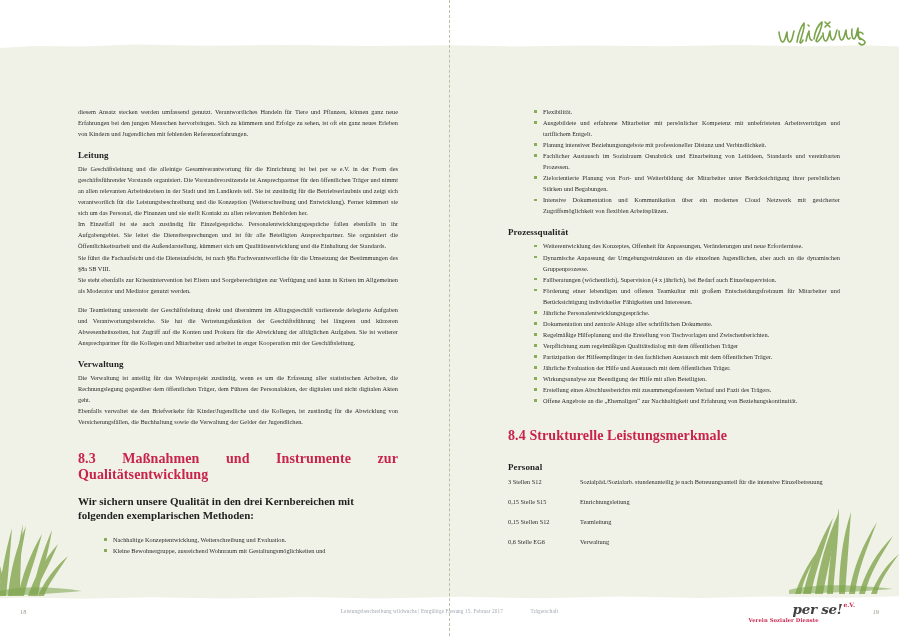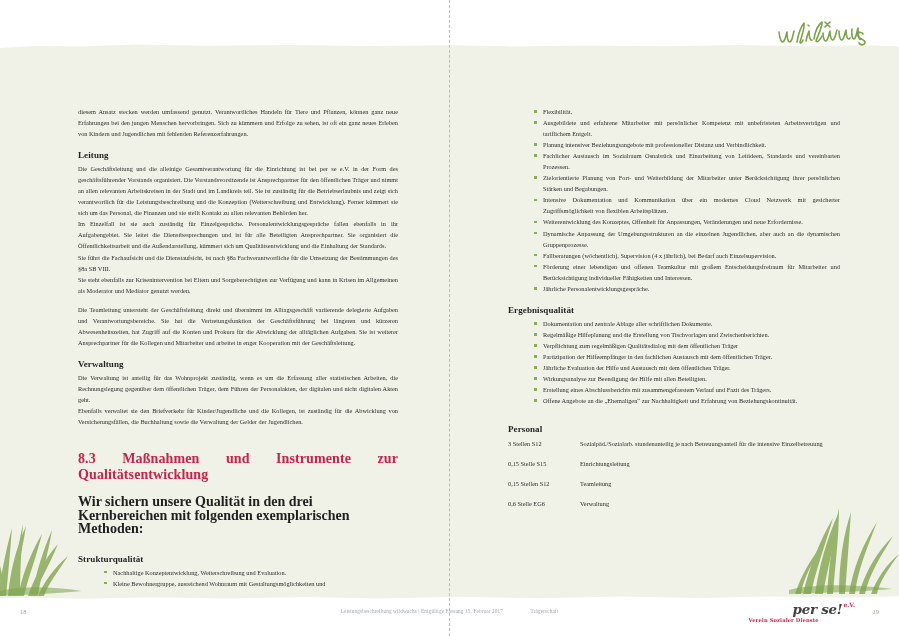--- a/index.html
+++ b/index.html
@@ -91,21 +91,21 @@
     color: #c9234b;
     font-size: 14px;
     font-weight: bold;
     line-height: 16px;
     margin: 24px 0 12px 0;
     letter-spacing: .1px;
   }
   h2.section.rt { margin: 22px 0 10px 0; }
 
   p.lead {
-    font-size: 14px;
+    font-size: 11px;
     font-weight: bold;
     line-height: 13.5px;
     margin: 0 0 12px 0;
     color: #1f1f1f;
     text-align: left;
   }
 
   ul.bul {
     list-style: none;
     margin: 0 0 0 26px;
@@ -269,60 +269,60 @@
     <p class="body gap">Die Teamleitung untersteht der Geschäftsleitung direkt und übernimmt im Alltagsgeschäft variierende delegierte Aufgaben und Verantwortungsbereiche. Sie hat die Vertretungsfunktion der Geschäftsführung bei längeren und kürzeren Abwesenheitszeiten, hat Zugriff auf die Konten und Prokura für die Abwicklung der alltäglichen Aufgaben. Sie ist weiterer Ansprechpartner für die Kollegen und Mitarbeiter und arbeitet in enger Kooperation mit der Geschäftsleitung.</p>
 
     <h3 class="sub">Verwaltung</h3>
     <p class="body">Die Verwaltung ist anteilig für das Wohnprojekt zuständig, wenn es um die Erfassung aller statistischen Arbeiten, die Rechnungslegung gegenüber dem öffentlichen Träger, dem Führen der Personalakten, der digitalen und nicht digitalen Akten geht.</p>
     <p class="body">Ebenfalls verwaltet sie den Briefverkehr für Kinder/Jugendliche und die Kollegen, ist zuständig für die Abwicklung von Versicherungsfällen, die Buchhaltung sowie die Verwaltung der Gelder der Jugendlichen.</p>
 
     <h2 class="section">8.3 Maßnahmen und Instrumente zur Qualitätsentwicklung</h2>
 
     <p class="lead">Wir sichern unsere Qualität in den drei Kernbereichen mit folgenden exemplarischen Methoden:</p>
 
-    <h3 class="sub tight">Strukturqualität</h3>
     <ul class="bul">
       <li>Nachhaltige Konzeptentwicklung, Weiterschreibung und Evaluation.</li>
       <li>Kleine Bewohnergruppe, ausreichend Wohnraum mit Gestaltungsmöglichkeiten und</li>
     </ul>
   </div>
 
   <div class="col col-right">
 
     <ul class="bul" style="margin-left:26px;">
       <li style="padding-left:9px; list-style:none;">
         <span>Flexibilität.</span>
       </li>
       <li>Ausgebildete und erfahrene Mitarbeiter mit persönlicher Kompetenz mit unbefristeten Arbeitsverträgen und tariflichem Entgelt.</li>
       <li>Planung intensiver Beziehungsangebote mit professioneller Distanz und Verbindlichkeit.</li>
       <li>Fachlicher Austausch im Sozialraum Osnabrück und Einarbeitung von Leitideen, Standards und vereinbarten Prozessen.</li>
       <li>Zielorientierte Planung von Fort- und Weiterbildung der Mitarbeiter unter Berücksichtigung ihrer persönlichen Stärken und Begabungen.</li>
       <li>Intensive Dokumentation und Kommunikation über ein modernes Cloud Netzwerk mit gesicherter Zugriffsmöglichkeit von flexiblen Arbeitsplätzen.</li>
     </ul>
 
+    <h3 class="sub">Prozessqualität</h3>
     <ul class="bul">
       <li>Weiterentwicklung des Konzeptes, Offenheit für Anpassungen, Veränderungen und neue Erfordernisse.</li>
       <li>Dynamische Anpassung der Umgebungsstrukturen an die einzelnen Jugendlichen, aber auch an die dynamischen Gruppenprozesse.</li>
       <li>Fallberatungen (wöchentlich), Supervision (4 x jährlich), bei Bedarf auch Einzelsupervision.</li>
       <li>Förderung einer lebendigen und offenen Teamkultur mit großem Entscheidungsfreiraum für Mitarbeiter und Berücksichtigung individueller Fähigkeiten und Interessen.</li>
       <li>Jährliche Personalentwicklungsgespräche.</li>
     </ul>
 
-    <h3 class="sub">Ergebnisqualität</h3>
     <ul class="bul">
       <li>Dokumentation und zentrale Ablage aller schriftlichen Dokumente.</li>
       <li>Regelmäßige Hilfeplanung und die Erstellung von Tischvorlagen und Zwischenberichten.</li>
       <li>Verpflichtung zum regelmäßigen Qualitätsdialog mit dem öffentlichen Träger</li>
       <li>Partizipation der Hilfeempfänger in den fachlichen Austausch mit dem öffentlichen Träger.</li>
       <li>Jährliche Evaluation der Hilfe und Austausch mit dem öffentlichen Träger.</li>
       <li>Wirkungsanalyse zur Beendigung der Hilfe mit allen Beteiligten.</li>
       <li>Erstellung eines Abschlussberichts mit zusammengefasstem Verlauf und Fazit des Trägers.</li>
       <li>Offene Angebote an die „Ehemaligen“ zur Nachhaltigkeit und Erfahrung von Beziehungskontinuität.</li>
     </ul>
 
+    <h2 class="section rt">8.4 Strukturelle Leistungsmerkmale</h2>
 
     <h3 class="sub tight">Personal</h3>
 
     <table class="personal">
       <tbody>
         <tr>
           <td class="role">3 Stellen S12</td>
           <td>Sozialpäd./Sozialarb. stundenanteilig je nach Betreuungsanteil für die intensive Einzelbetreuung</td>
         </tr>
         <tr>

